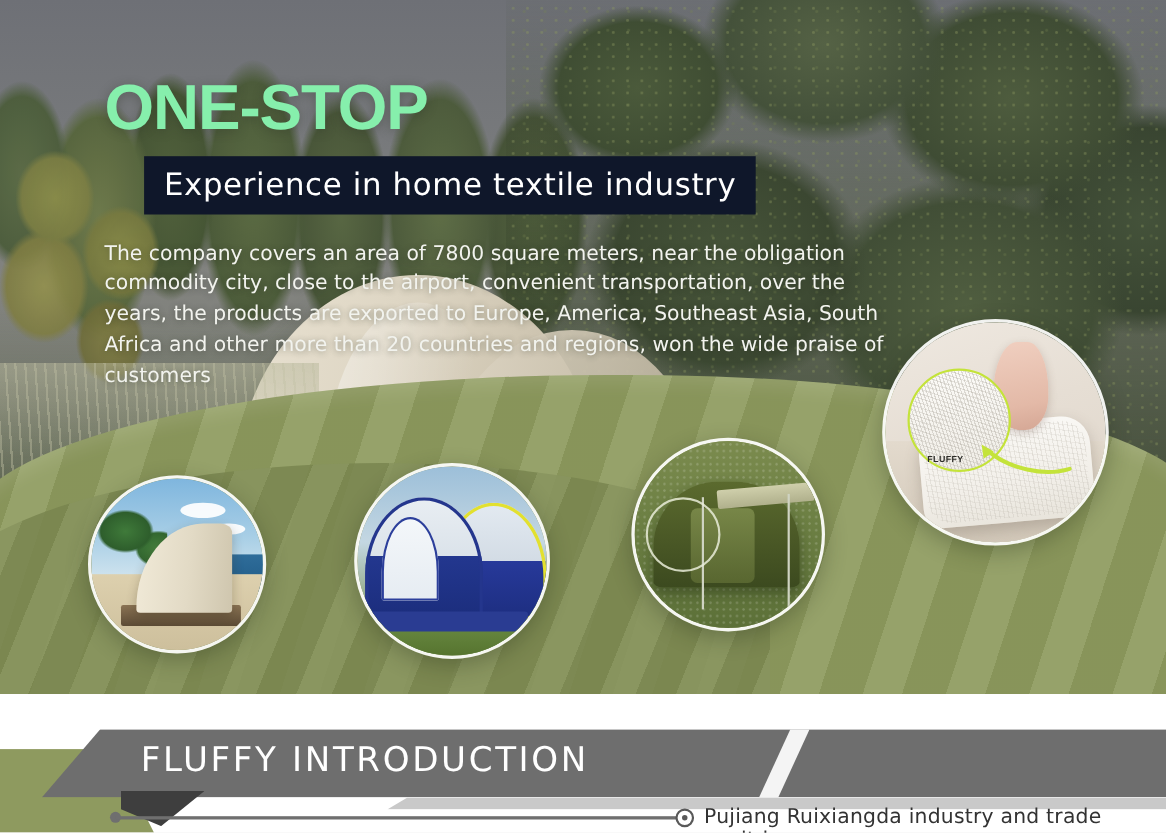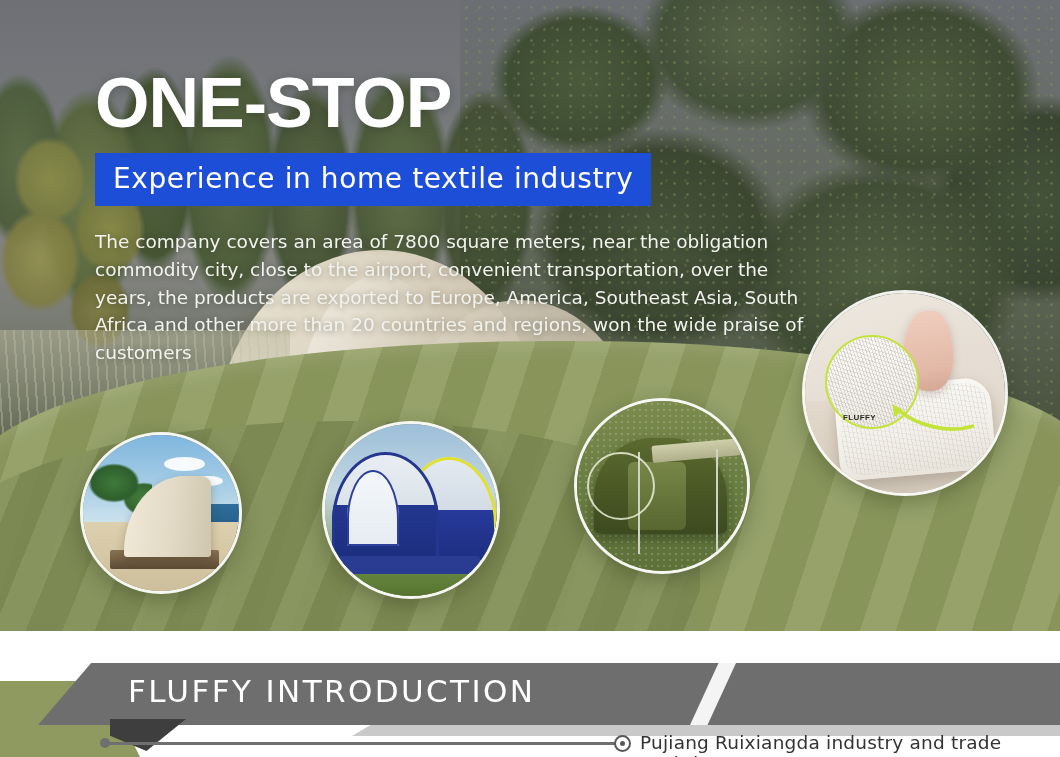--- a/index.html
+++ b/index.html
@@ -152,27 +152,27 @@
     background:repeating-linear-gradient(112deg, rgba(255,255,255,.07) 0 30px, rgba(0,0,0,.05) 30px 64px);
   }
   .hills3{
     position:absolute; right:-80px; bottom:-30px; width:640px; height:210px;
     background:#95a164; border-radius:50% 55% 0 0 / 44% 52% 0 0; opacity:.8;
   }
 
   
   .hero-text{ position:absolute; left:95px; top:70px; width:760px; z-index:6; }
   .headline{
-    font-size:70px; line-height:.96; font-weight:900; color:#ffffff;
+    font-size:58px; line-height:.96; font-weight:900; color:#86efac;
     letter-spacing:-1px; text-shadow:0 2px 10px rgba(40,46,34,.35);
     font-family:"Liberation Sans", sans-serif;
   }
   .subhead-bar{
     display:inline-block; margin-top:16px;
-    background:#1d4ed8; padding:9px 18px 11px 18px;
+    background:#0f172a; padding:9px 18px 11px 18px;margin-left:36px;
   }
   .subhead{
     font-size:28px; color:#ffffff; letter-spacing:.6px; font-weight:400;
     font-family:"DejaVu Sans", sans-serif;
   }
   .body-copy{
     margin-top:22px; width:710px;
     font-size:18.5px; line-height:1.5; color:#f2f3ee; font-weight:400;
     text-shadow:0 1px 6px rgba(40,46,34,.45);
     font-family:"DejaVu Sans", sans-serif;

